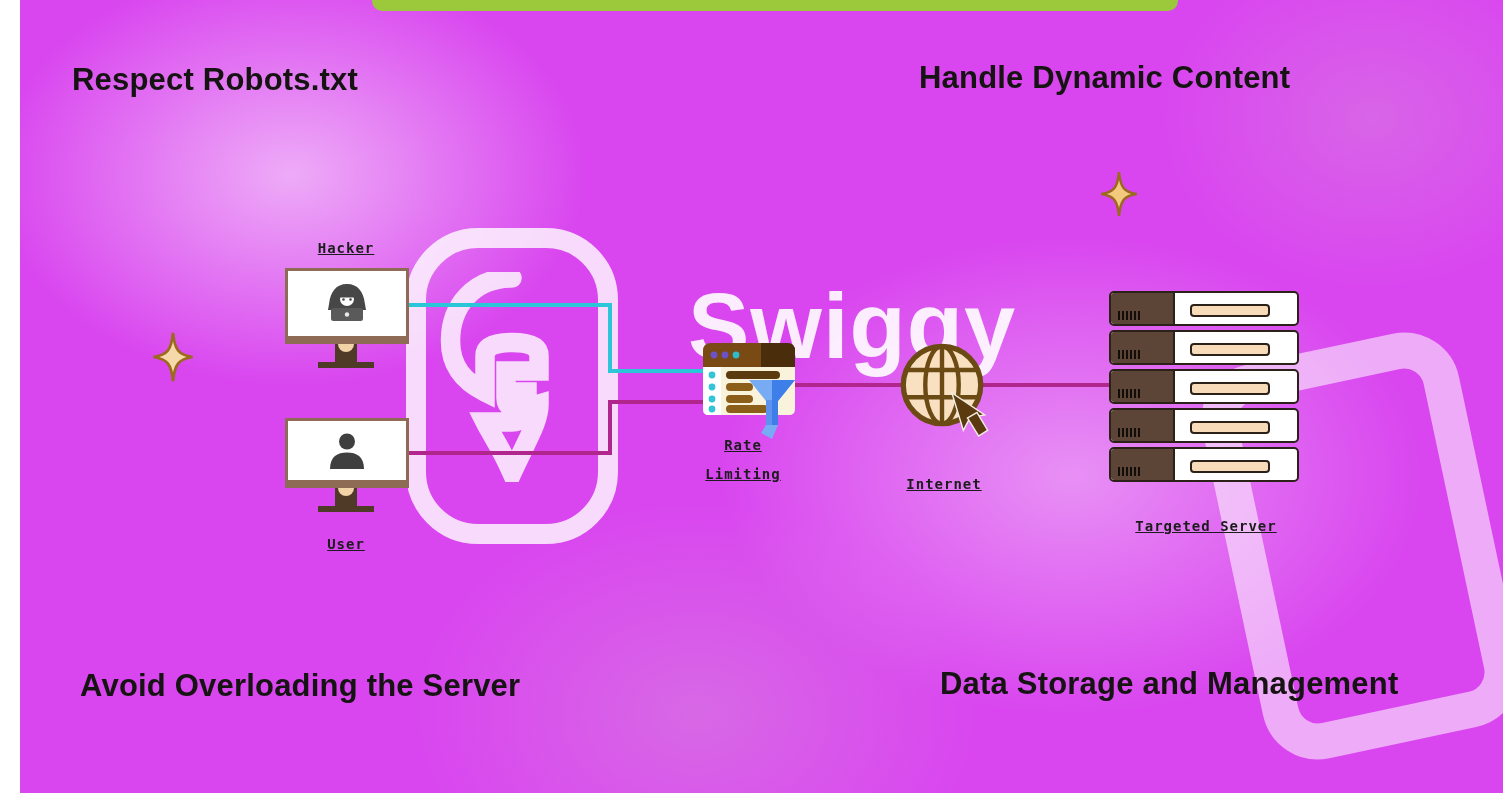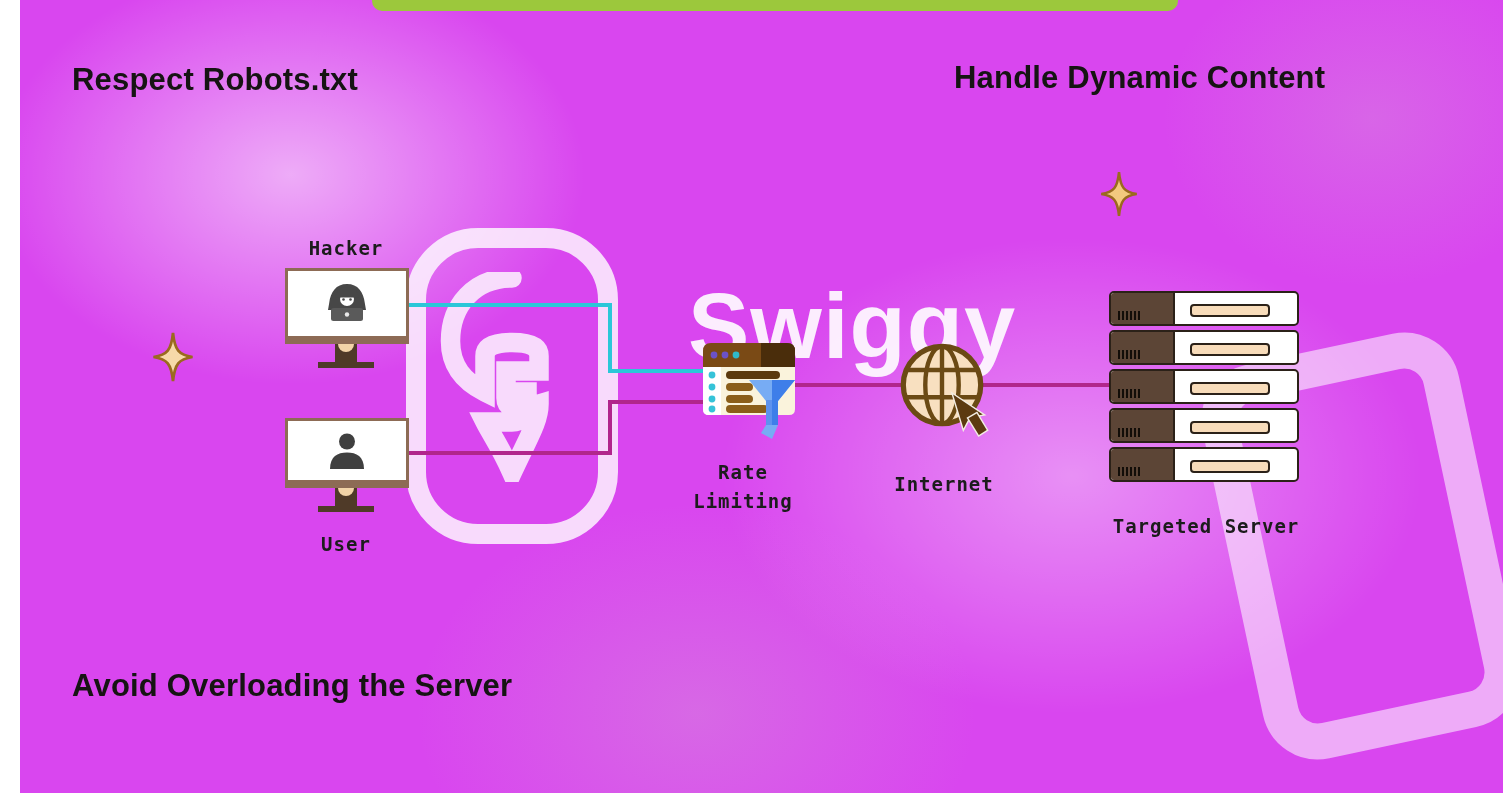--- a/index.html
+++ b/index.html
@@ -19,42 +19,42 @@
       radial-gradient(400px 300px at 45% 90%, rgba(210,206,200,.25), rgba(210,206,200,0) 70%),
       radial-gradient(300px 240px at 90% 15%, rgba(213,210,205,.22), rgba(213,210,205,0) 70%);
   }
   
   .pill{position:absolute;left:352px;top:0;width:806px;height:11px;
     background:#9cc83c;border-radius:0 0 10px 10px;z-index:5;}
   
   .hd{position:absolute;margin:0;font-size:31px;font-weight:800;color:#161413;
     letter-spacing:.2px;z-index:5;white-space:nowrap;}
   .hd-tl{left:52px;top:62px;}
-  .hd-tr{left:934px;top:60px;}
-  .hd-bl{left:52px;top:668px;}
+  .hd-tr{left:899px;top:60px;}
+  .hd-bl{left:60px;top:668px;}
   .hd-br{left:920px;top:666px;}
   
   .wm{z-index:1;}
   .wm-logo{position:absolute;left:386px;top:228px;width:212px;height:316px;
     border:20px solid rgba(255,255,255,.8);border-radius:72px;box-sizing:border-box;}
   .wm-logo svg{position:absolute;left:11px;top:24px;}
   .wm-text{position:absolute;left:668px;top:270px;font-size:92px;font-weight:700;
     color:rgba(255,255,255,.9);line-height:112px;letter-spacing:1px;white-space:nowrap;}
   .wm-phone{position:absolute;left:1210px;top:345px;width:262px;height:402px;
     border:36px solid rgba(255,255,255,.55);border-radius:56px;box-sizing:border-box;
     transform:rotate(-12deg);}
   
   .connectors{position:absolute;left:0;top:0;z-index:2;pointer-events:none;}
   
   .nodelabel{position:absolute;font-family:"DejaVu Sans Mono", monospace;
-    font-size:19px;font-weight:600;color:#1c1c1c;text-align:center;
-    letter-spacing:1px;z-index:4;line-height:29px;}
+    font-size:14px;font-weight:600;color:#1c1c1c;text-align:center;
+    letter-spacing:1px;z-index:4;line-height:29px;text-decoration:underline;}
   .lbl-hacker{left:250px;top:234px;width:152px;}
   .lbl-user{left:250px;top:530px;width:152px;text-align:center;}
-  .lbl-rate{left:648px;top:458px;width:150px;}
+  .lbl-rate{left:648px;top:431px;width:150px;}
   .lbl-internet{left:847px;top:470px;width:154px;}
   .lbl-server{left:1076px;top:512px;width:220px;}
   
   .node{position:absolute;z-index:3;}
   .monitor-screen{position:absolute;background:#ffffff;border:3px solid #8d6b55;
     border-bottom:8px solid #8d6b55;box-sizing:border-box;
     display:flex;align-items:center;justify-content:center;}
   .monitor-neck{position:absolute;width:22px;background:#4f3a28;}
   .monitor-notch{position:absolute;width:16px;height:8px;background:#f2d3a7;
     border-radius:0 0 8px 8px;}
@@ -84,20 +84,21 @@
 </head>
 <body>
 
 <div class="canvas">
 
   <div class="pill"></div>
 
   <h2 class="hd hd-tl">Respect Robots.txt</h2>
   <h2 class="hd hd-tr">Handle Dynamic Content</h2>
   <h2 class="hd hd-bl">Avoid Overloading the Server</h2>
+  <h2 class="hd hd-br">Data Storage and Management</h2>
 
   <div class="wm wm-logo">
     <svg width="150" height="210" viewBox="0 0 100 140">
       <path d="M50 4 C25 4 9 22 9 46 C9 63 18 73 32 80 L32 56 C32 50 38 47 50 47 C62 47 68 50 68 56 L68 66 L46 66 L46 84 C46 90 52 93 58 91 L68 88 C68 100 60 112 50 134 C42 116 36 108 32 100 L50 100 C56 100 60 96 60 90 L60 80 L46 80" fill="none" stroke="rgba(255,255,255,.8)" stroke-width="13" stroke-linecap="round"></path>
     </svg>
   </div>
   <div class="wm wm-text">
     <div>Swiggy</div>
   </div>
   <div class="wm wm-phone"></div>

